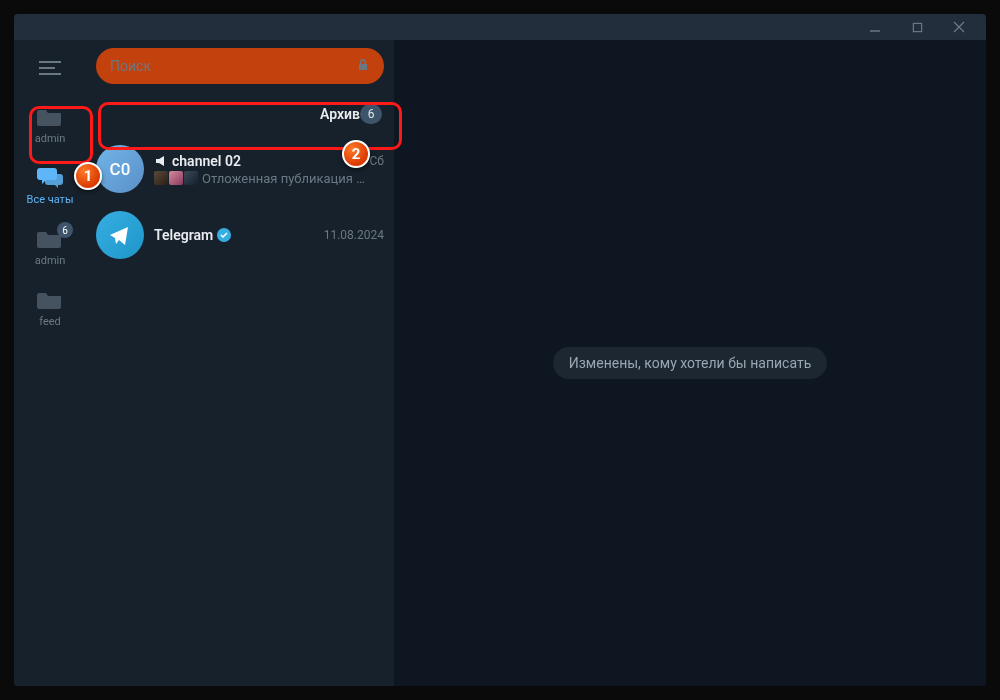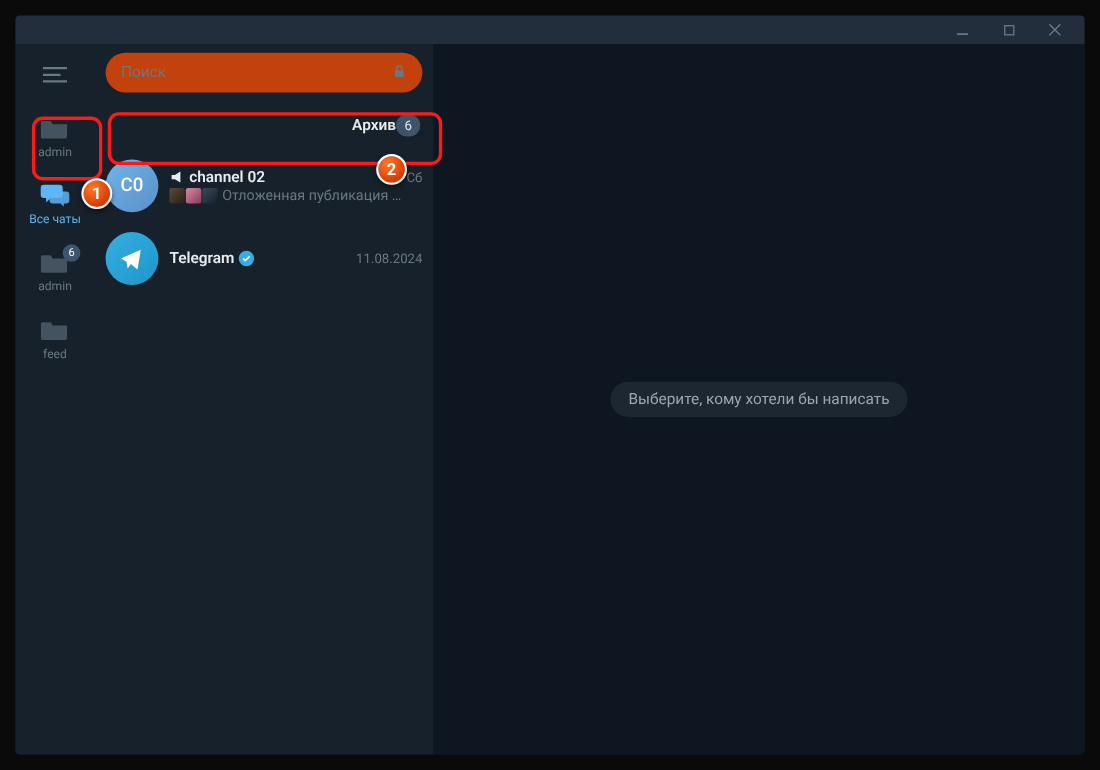--- a/index.html
+++ b/index.html
@@ -256,21 +256,21 @@
                   </svg>
               </span>
             </div>
             <div class="chat-date">11.08.2024</div>
           </div>
         </div>
       </div>
     </div>
 
     <div class="main">
-      <div class="placeholder-pill">Выберите, кому хотели бы написать</div>
+      <div class="placeholder-pill">Изменены, кому хотели бы написать</div>
     </div>
   </div>
 
   <div class="hl hl1"></div>
   <div class="hl hl2"></div>
   <div class="marker m1">1</div>
   <div class="marker m2">2</div>
 </div>
 
 </body></html>

